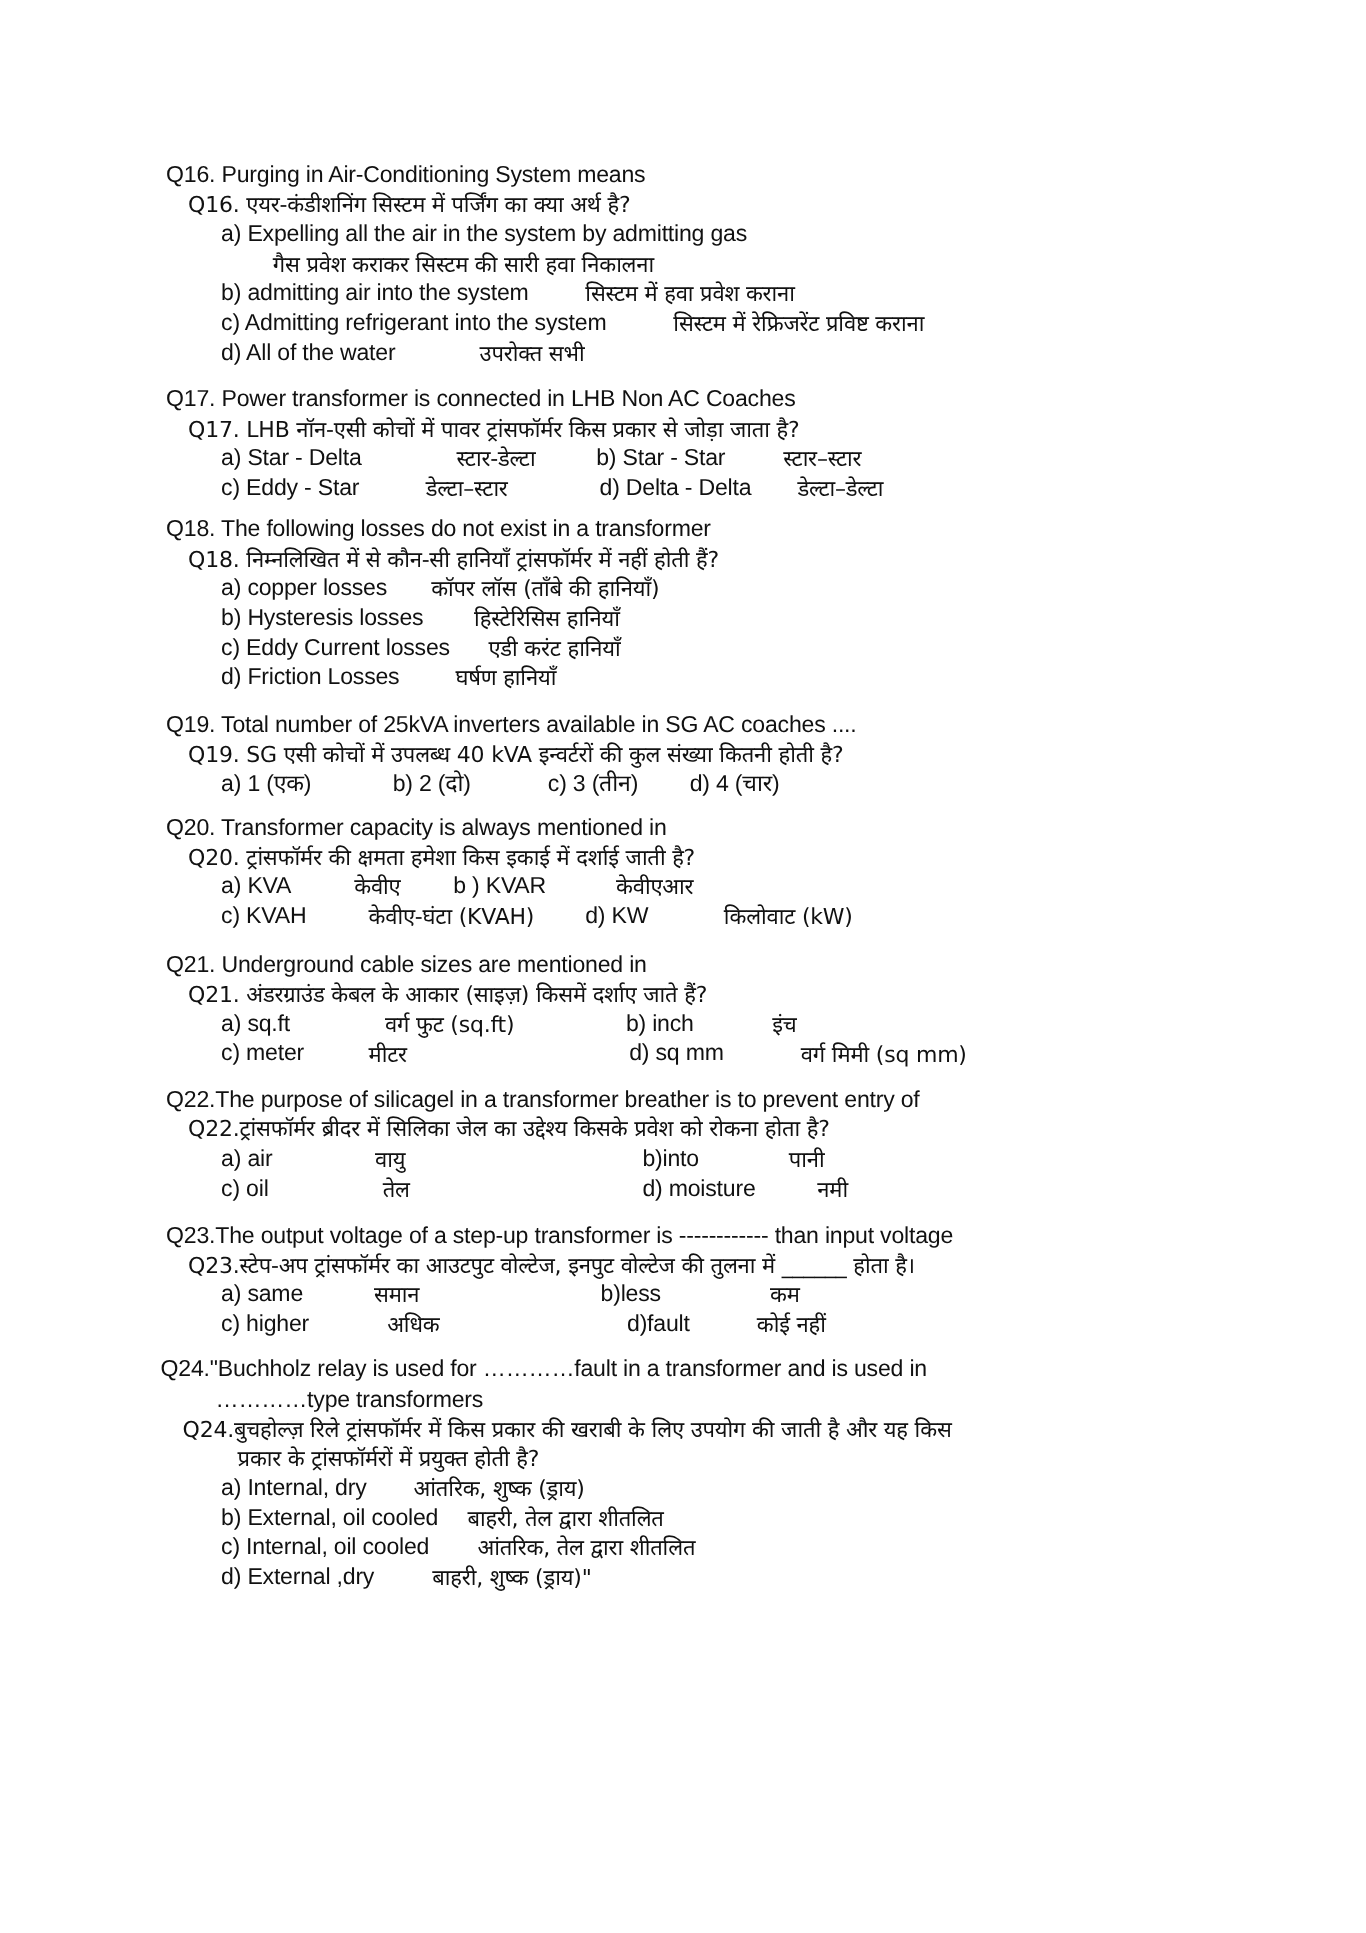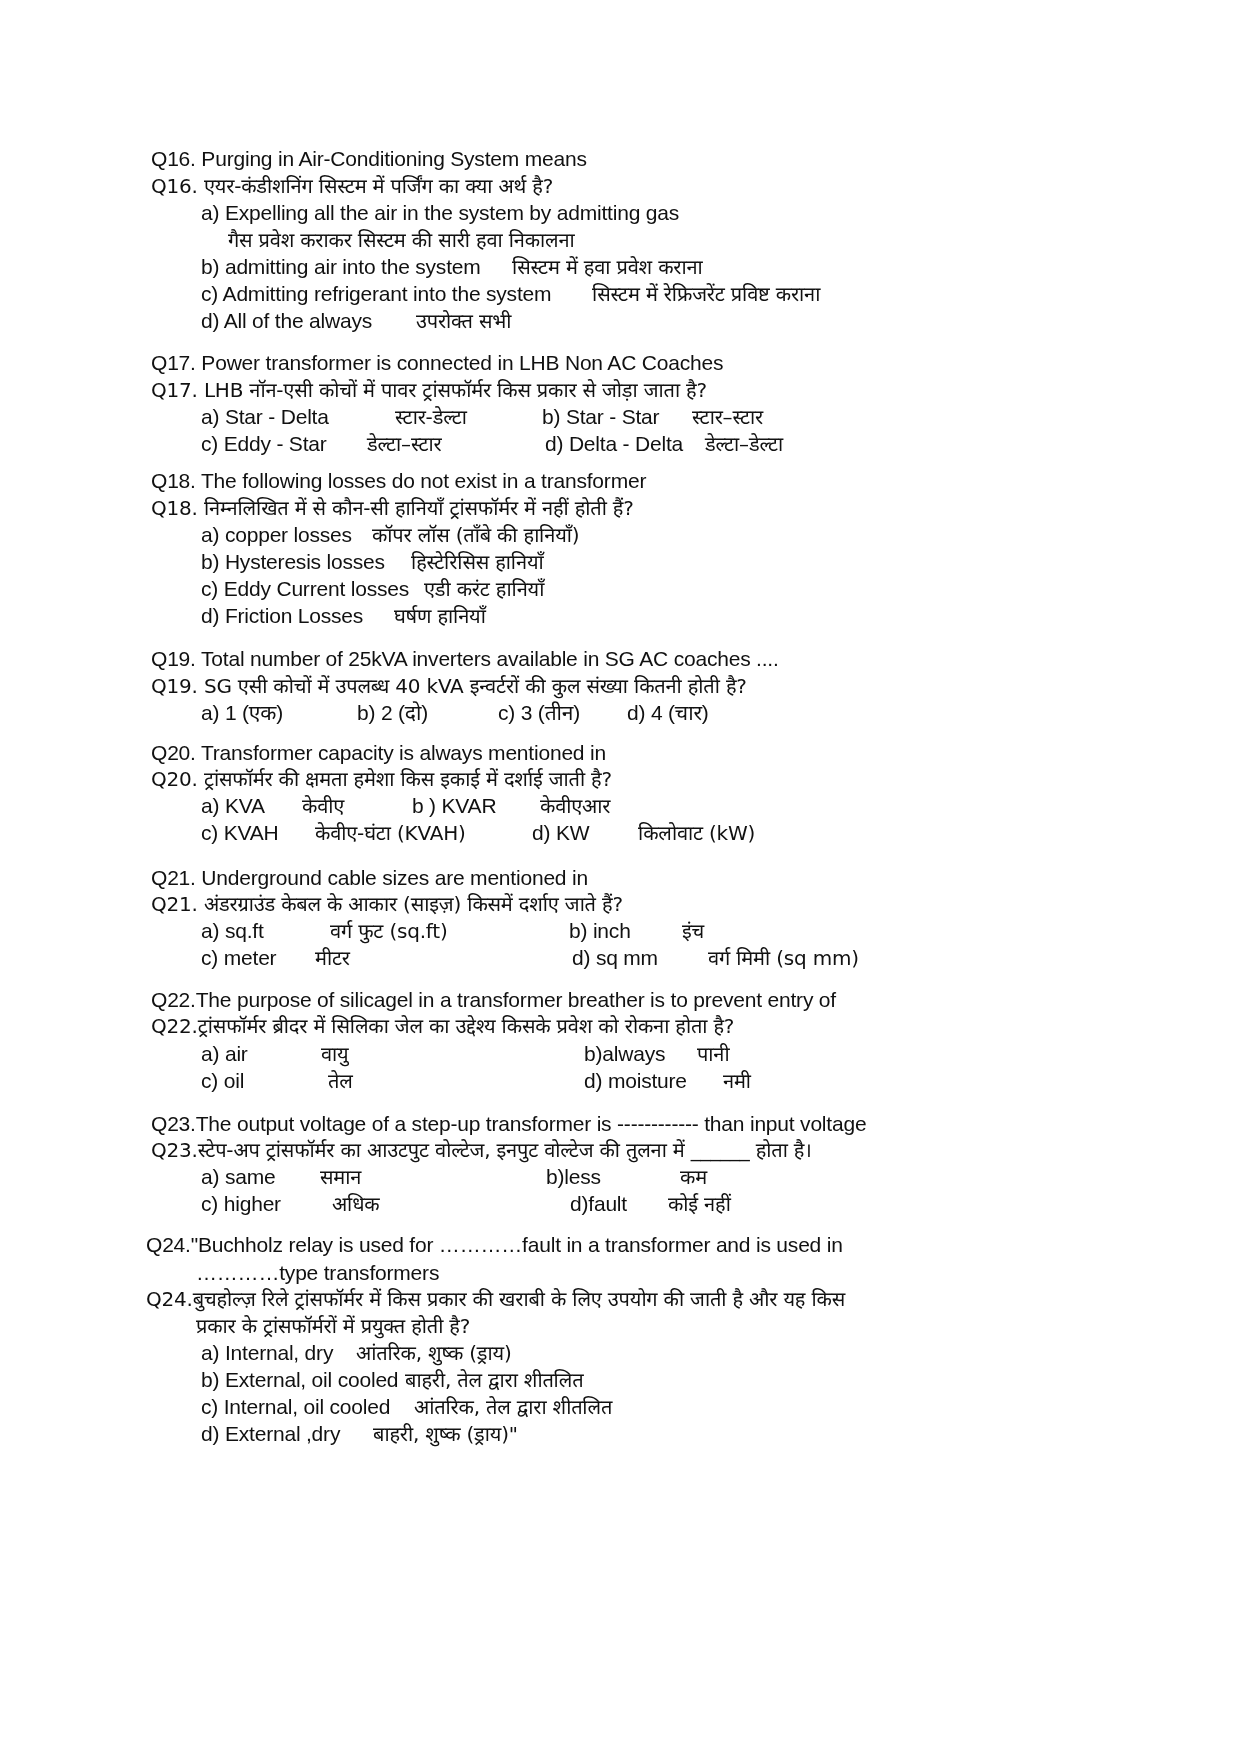--- a/index.html
+++ b/index.html
@@ -1,34 +1,34 @@
 <!DOCTYPE html>
 <html><head>
 <meta charset="utf-8">
 <style>
   html, body { margin:0; padding:0; background:#ffffff; }
   body { width:1242px; height:1757px; position:relative; overflow:hidden;
          font-family: "Liberation Sans", "DejaVu Sans", sans-serif; color:#111; }
   .ln { position:absolute; white-space:nowrap; font-size:21px; line-height:26px; letter-spacing:-0.2px; }
-  .hi { font-family: "DejaVu Sans", sans-serif; font-size:20px; }
+  .hi { font-family: "DejaVu Sans", sans-serif; font-size:20px;margin-left:20px; }
   .question { position:absolute; left:0; top:0; width:1242px; }
 </style>
 </head>
 <body>
 
 <div class="question">
   <div class="ln" style="left:151px;top:146px">Q16. Purging in Air-Conditioning System means</div>
   <div class="ln hi" style="left:151px;top:173px">Q16. एयर-कंडीशनिंग सिस्टम में पर्जिंग का क्या अर्थ है?</div>
   <div class="ln" style="left:201px;top:200px">a) Expelling all the air in the system by admitting gas</div>
   <div class="ln hi" style="left:228px;top:227px">गैस प्रवेश कराकर सिस्टम की सारी हवा निकालना</div>
   <div class="ln" style="left:201px;top:254px">b) admitting air into the system</div>
   <div class="ln hi" style="left:512px;top:254px">सिस्टम में हवा प्रवेश कराना</div>
   <div class="ln" style="left:201px;top:281px">c) Admitting refrigerant into the system</div>
   <div class="ln hi" style="left:592px;top:281px">सिस्टम में रेफ्रिजरेंट प्रविष्ट कराना</div>
-  <div class="ln" style="left:201px;top:308px">d)  All of the always</div>
+  <div class="ln" style="left:201px;top:308px">d)  All of the water</div>
   <div class="ln hi" style="left:416px;top:308px">उपरोक्त सभी</div>
 </div>
 
 <div class="question">
   <div class="ln" style="left:151px;top:350px">Q17. Power transformer is connected in LHB Non AC Coaches</div>
   <div class="ln hi" style="left:151px;top:377px">Q17. LHB नॉन-एसी कोचों में पावर ट्रांसफॉर्मर किस प्रकार से जोड़ा जाता है?</div>
   <div class="ln" style="left:201px;top:404px">a)  Star - Delta</div>
   <div class="ln hi" style="left:395px;top:404px">स्टार-डेल्टा</div>
   <div class="ln" style="left:542px;top:404px">b) Star - Star</div>
   <div class="ln hi" style="left:692px;top:404px">स्टार–स्टार</div>
@@ -84,21 +84,21 @@
   <div class="ln hi" style="left:315px;top:945px">मीटर</div>
   <div class="ln" style="left:572px;top:945px">d) sq mm</div>
   <div class="ln hi" style="left:708px;top:945px">वर्ग मिमी (sq mm)</div>
 </div>
 
 <div class="question">
   <div class="ln" style="left:151px;top:987px">Q22.The purpose of silicagel  in a transformer  breather is to prevent entry of</div>
   <div class="ln hi" style="left:151px;top:1013px">Q22.ट्रांसफॉर्मर ब्रीदर में सिलिका जेल का उद्देश्य किसके प्रवेश को रोकना होता है?</div>
   <div class="ln" style="left:201px;top:1041px">a) air</div>
   <div class="ln hi" style="left:321px;top:1041px">वायु</div>
-  <div class="ln" style="left:584px;top:1041px">b)always</div>
+  <div class="ln" style="left:584px;top:1041px">b)into</div>
   <div class="ln hi" style="left:697px;top:1041px">पानी</div>
   <div class="ln" style="left:201px;top:1068px">c) oil</div>
   <div class="ln hi" style="left:328px;top:1068px">तेल</div>
   <div class="ln" style="left:584px;top:1068px">d) moisture</div>
   <div class="ln hi" style="left:723px;top:1068px">नमी</div>
 </div>
 
 <div class="question">
   <div class="ln" style="left:151px;top:1111px">Q23.The output voltage of a step-up transformer  is ------------ than  input voltage</div>
   <div class="ln hi" style="left:151px;top:1137px">Q23.स्टेप-अप ट्रांसफॉर्मर का आउटपुट वोल्टेज, इनपुट वोल्टेज की तुलना में ______ होता है।</div>

